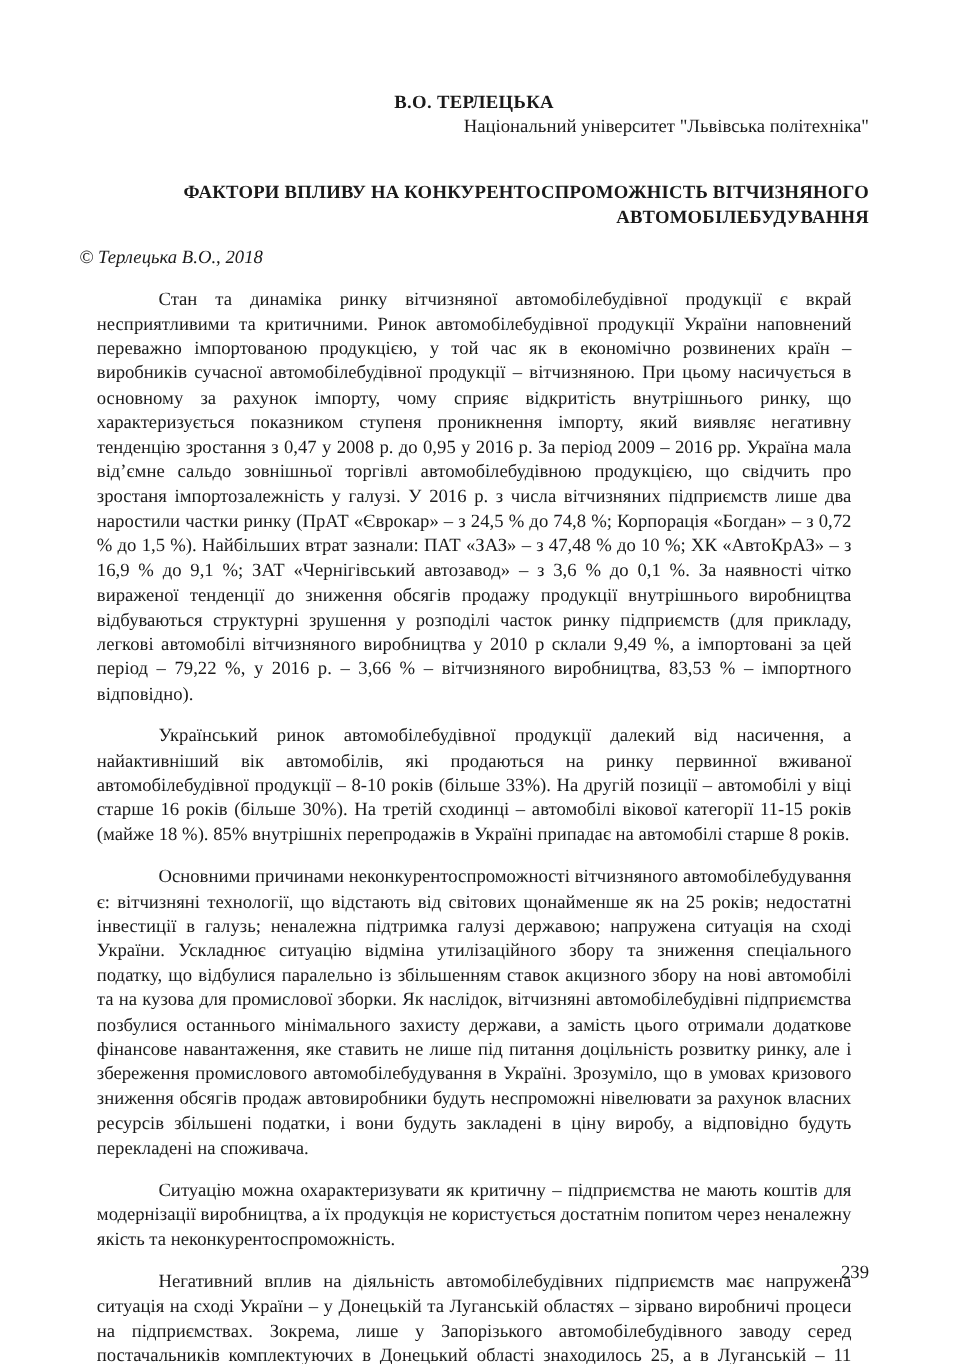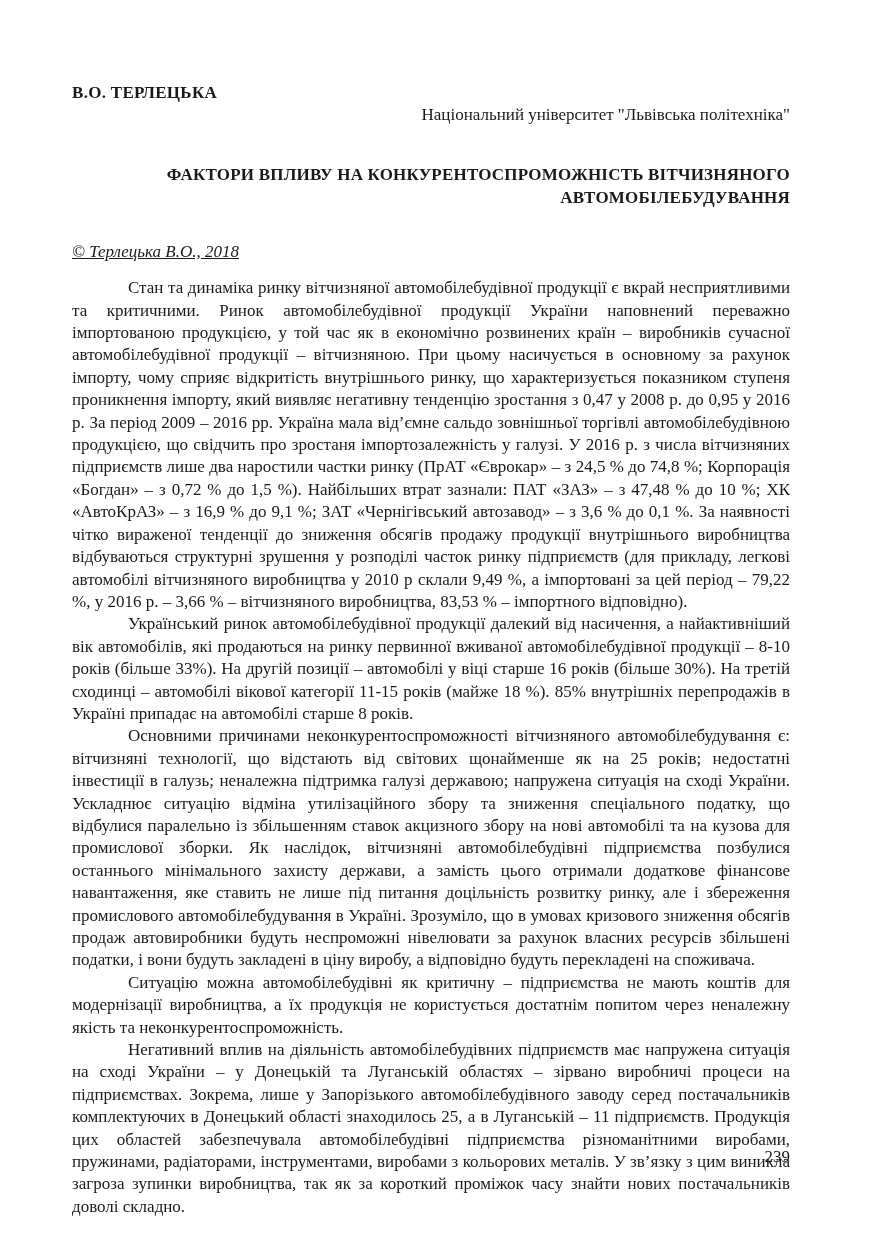--- a/index.html
+++ b/index.html
@@ -14,46 +14,45 @@
     background: #ffffff;
     color: #1a1a1a;
     font-family: "Liberation Serif", "DejaVu Serif", serif;
     font-size: 17px;
     line-height: 22.4px;
     box-sizing: border-box;
     padding: 82px 86px 0 72px;
     overflow: hidden;
   }
   .hdr-author {
-    text-align: left;
+    text-align: center;
     font-weight: bold;
     letter-spacing: 0.3px;
     white-space: nowrap;
   }
   .hdr-affiliation {
     text-align: right;
     white-space: nowrap;
   }
   .paper-title {
     margin-top: 36px;
     text-align: right;
     font-weight: bold;
     line-height: 23px;
     letter-spacing: 0.2px;
   }
   .copyright {
-    margin-top: 32px;
+    margin-top: 14px;
     font-style: italic;
-    text-decoration: underline;
   }
   .body-text {
     margin-top: 14px;
   }
   .body-text p {
-    margin: 0;
+    margin: 16px;
     text-align: justify;
     text-indent: 56px;
     text-justify: inter-word;
   }
   .page-number {
     position: absolute;
     top: 1146px;
     left: 72px;
     width: 718px;
     text-align: right;
@@ -69,19 +68,19 @@
   <div class="hdr-affiliation">Національний університет "Львівська політехніка"</div>
 
   <div class="paper-title">ФАКТОРИ ВПЛИВУ НА КОНКУРЕНТОСПРОМОЖНІСТЬ ВІТЧИЗНЯНОГО АВТОМОБІЛЕБУДУВАННЯ</div>
 
   <div class="copyright">© Терлецька В.О., 2018</div>
 
   <div class="body-text">
     <p>Стан та динаміка ринку вітчизняної автомобілебудівної продукції є вкрай несприятливими та критичними. Ринок автомобілебудівної продукції України наповнений переважно імпортованою продукцією, у той час як в економічно розвинених країн – виробників сучасної автомобілебудівної продукції – вітчизняною. При цьому насичується в основному за рахунок імпорту, чому сприяє відкритість внутрішнього ринку, що характеризується показником ступеня проникнення імпорту, який виявляє негативну тенденцію зростання з 0,47 у 2008 р. до 0,95 у 2016 р. За період 2009 – 2016 рр. Україна мала від’ємне сальдо зовнішньої торгівлі автомобілебудівною продукцією, що свідчить про зростаня імпортозалежність у галузі. У 2016 р. з числа вітчизняних підприємств лише два наростили частки ринку (ПрАТ «Єврокар» – з 24,5 % до 74,8 %; Корпорація «Богдан» – з 0,72 % до 1,5 %). Найбільших втрат зазнали: ПАТ «ЗАЗ» – з 47,48 % до 10 %; ХК «АвтоКрАЗ» – з 16,9 % до 9,1 %; ЗАТ «Чернігівський автозавод» – з 3,6 % до 0,1 %. За наявності чітко вираженої тенденції до зниження обсягів продажу продукції внутрішнього виробництва відбуваються структурні зрушення у розподілі часток ринку підприємств (для прикладу, легкові автомобілі вітчизняного виробництва у 2010 р склали 9,49 %, а імпортовані за цей період – 79,22 %, у 2016 р. – 3,66 % – вітчизняного виробництва, 83,53 % – імпортного відповідно).</p>
     <p>Український ринок автомобілебудівної продукції далекий від насичення, а найактивніший вік автомобілів, які продаються на ринку первинної вживаної автомобілебудівної продукції – 8-10 років (більше 33%). На другій позиції – автомобілі у віці старше 16 років (більше 30%). На третій сходинці – автомобілі вікової категорії 11-15 років (майже 18 %). 85% внутрішніх перепродажів в Україні припадає на автомобілі старше 8 років.</p>
     <p>Основними причинами неконкурентоспроможності вітчизняного автомобілебудування є: вітчизняні технології, що відстають від світових щонайменше як на 25 років; недостатні інвестиції в галузь; неналежна підтримка галузі державою; напружена ситуація на сході України. Ускладнює ситуацію відміна утилізаційного збору та зниження спеціального податку, що відбулися паралельно із збільшенням ставок акцизного збору на нові автомобілі та на кузова для промислової зборки. Як наслідок, вітчизняні автомобілебудівні підприємства позбулися останнього мінімального захисту держави, а замість цього отримали додаткове фінансове навантаження, яке ставить не лише під питання доцільність розвитку ринку, але і збереження промислового автомобілебудування в Україні. Зрозуміло, що в умовах кризового зниження обсягів продаж автовиробники будуть неспроможні нівелювати за рахунок власних ресурсів збільшені податки, і вони будуть закладені в ціну виробу, а відповідно будуть перекладені на споживача.</p>
-    <p>Ситуацію можна автомобілебудівні як критичну – підприємства не мають коштів для модернізації виробництва, а їх продукція не користується достатнім попитом через неналежну якість та неконкурентоспроможність.</p>
+    <p>Ситуацію можна охарактеризувати як критичну – підприємства не мають коштів для модернізації виробництва, а їх продукція не користується достатнім попитом через неналежну якість та неконкурентоспроможність.</p>
     <p>Негативний вплив на діяльність автомобілебудівних підприємств має напружена ситуація на сході України – у Донецькій та Луганській областях – зірвано виробничі процеси на підприємствах. Зокрема, лише у Запорізького автомобілебудівного заводу серед постачальників комплектуючих в Донецький області знаходилось 25, а в Луганській – 11 підприємств. Продукція цих областей забезпечувала автомобілебудівні підприємства різноманітними виробами, пружинами, радіаторами, інструментами, виробами з кольорових металів. У зв’язку з цим виникла загроза зупинки виробництва, так як за короткий проміжок часу знайти нових постачальників доволі складно.</p>
   </div>
 
   <div class="page-number">239</div>
 
 </div>
 
 </body></html>

